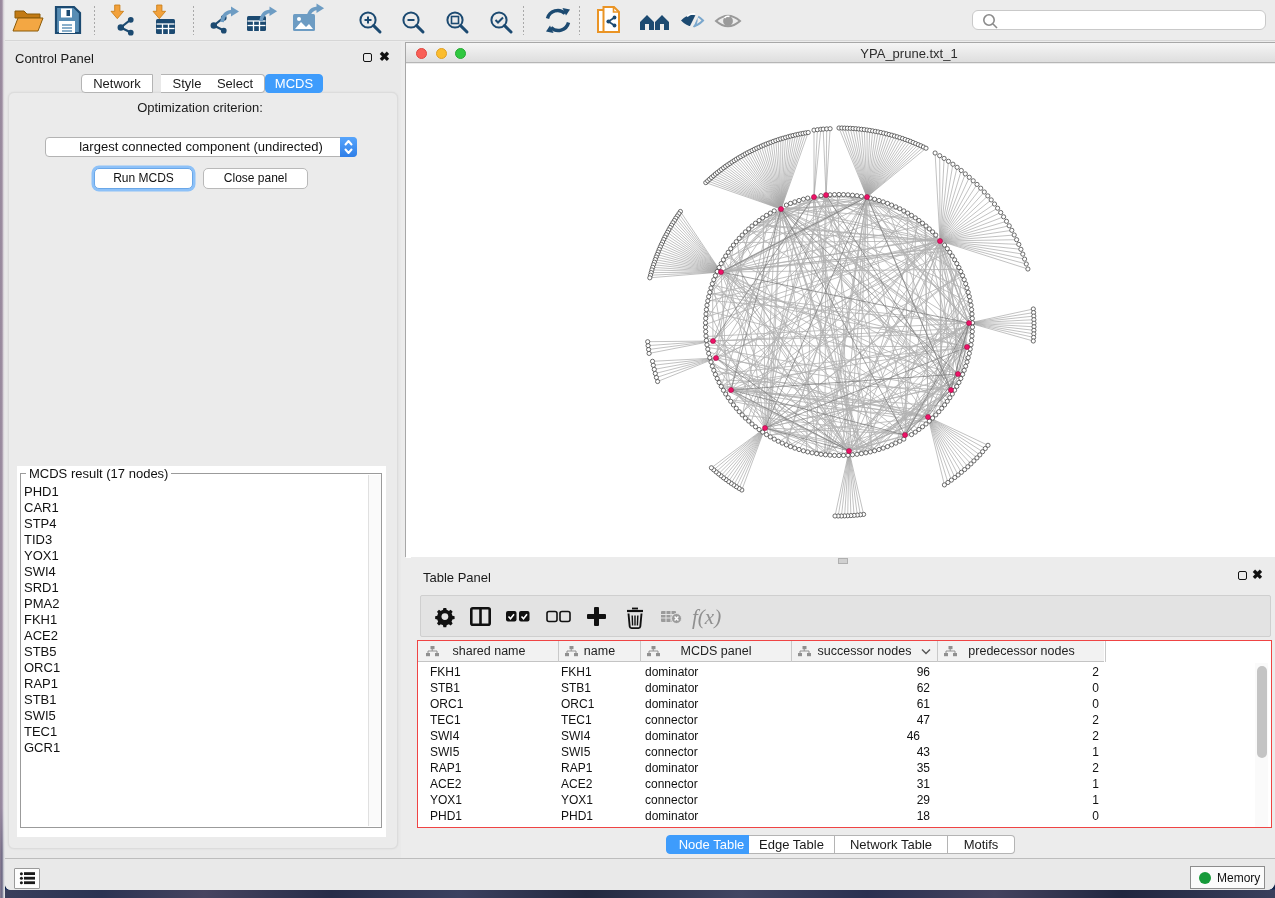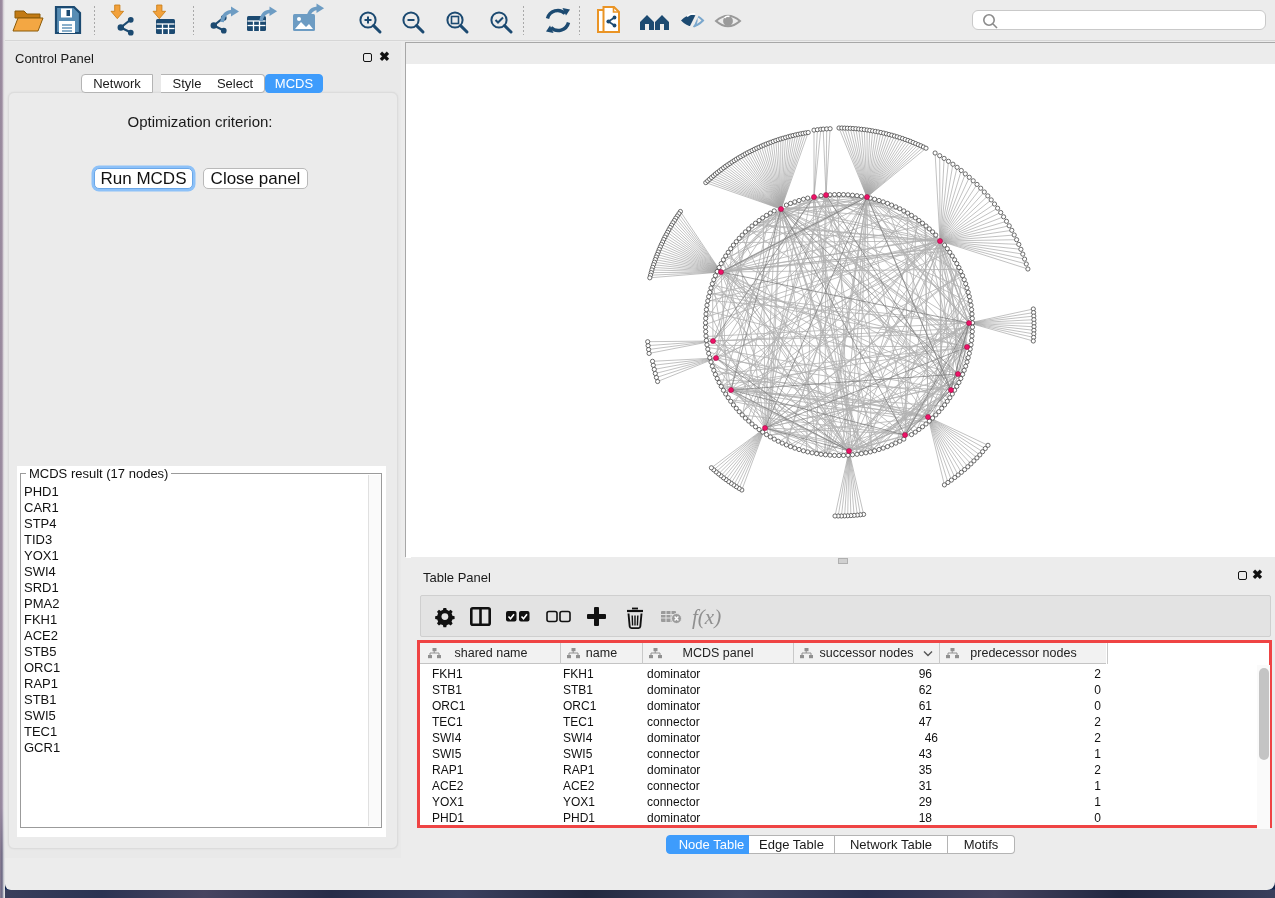--- a/index.html
+++ b/index.html
@@ -26,47 +26,47 @@
 #cp { position:absolute; left:0; top:42px; width:396px; height:816px; background:#e9e9e9; }
 #cp-title { position:absolute; left:10px; top:9px; font-size:13px; color:#1a1a1a; }
 .pfloat { position:absolute; top:11px; width:9px; height:9px; border:1.5px solid #111; border-radius:2px; }
 .pclose { position:absolute; top:7px; font-size:13px; font-weight:bold; color:#111; }
 #cp-tabs { position:absolute; left:76px; top:32px; height:19px; }
 .tab { position:absolute; top:0; height:19px; background:#fff; border:1px solid #b4b4b4; font-size:13px;
   color:#1a1a1a; text-align:center; line-height:17px; }
 .tab.sel { background:#3e9cfc; color:#fff; border-color:#3e9cfc; border-radius:4px; }
 #cp-panel { position:absolute; left:3px; top:50px; width:390px; height:757px; background:#ebebeb;
   border:1px solid #dcdcdc; border-radius:6px; box-shadow:0 0 2px rgba(0,0,0,0.08); }
-#opt-label { position:absolute; left:0; top:71px; width:390px; text-align:center; font-size:15px; color:#1a1a1a; }
+#opt-label { position:absolute; left:0; top:58px; width:390px; text-align:center; font-size:13px; color:#1a1a1a; }
 #combo { position:absolute; left:40px; top:95px; width:312px; height:20px; background:#fff;
   border:1px solid #b3b3b3; border-radius:4px; font-size:13px; color:#111; text-align:center; line-height:18px; }
 #combo-btn { position:absolute; right:-1px; top:-1px; width:17px; height:20px; border-radius:0 4px 4px 0;
   background:linear-gradient(#57a5fc,#2e7ee8); }
 .btn { position:absolute; top:126px; height:21px; background:#fff; border:1px solid #b9b9b9; border-radius:5px;
-  font-size:17px; color:#111; text-align:center; line-height:19px; }
+  font-size:12px; color:#111; text-align:center; line-height:19px; }
 #run-btn { left:89px; width:99px; box-shadow:0 0 0 2.5px #8dc1f8; border-color:#6aa7e8; }
 #close-btn { left:198px; width:105px; }
 #mcds-box { position:absolute; left:12px; top:424px; width:369px; height:371px; background:#fff; }
 #mcds-border { position:absolute; left:3px; top:7px; width:362px; height:355px; border:1px solid #9b9b9b; }
 #mcds-legend { position:absolute; left:9px; top:0px; background:#fff; padding:0 3px; font-size:13px; color:#111; }
 #mcds-list { position:absolute; left:7px; top:18px; font-size:13px; color:#111; line-height:16px; }
 #mcds-scroll { position:absolute; right:5px; top:9px; width:13px; height:351px; background:#fafafa; border-left:1px solid #e0e0e0; }
 #netwin { position:absolute; left:400px; top:42px; width:870px; height:515px; border-left:1px solid #a7a7a7; border-top:1px solid #a7a7a7; }
 #nettitle { position:absolute; left:0; top:0; width:870px; height:20px;
   background:linear-gradient(#f5f5f5,#dedede); border-bottom:1px solid #b6b6b6; }
 .tl { position:absolute; top:4.5px; width:11px; height:11px; border-radius:50%; }
 #nettitle span { position:absolute; left:0; top:3px; width:1006px; text-align:center; font-size:13px; color:#2d2d2d; }
 #netcanvas { position:absolute; left:0; top:21px; width:870px; height:494px; background:#fff; }
 
 #hsplit { position:absolute; left:406px; top:557px; width:869px; height:8px; background:#ececec; }
 #tp { position:absolute; left:406px; top:565px; width:869px; height:293px; background:#ececec; }
 #tp-title { position:absolute; left:12px; top:5px; font-size:13px; color:#1a1a1a; }
 #tp-toolbar { position:absolute; left:9px; top:30px; width:851px; height:42px; background:#e3e3e3;
   border:1px solid #cfcfcf; border-radius:2px; }
-#tp-table { position:absolute; left:6px; top:75px; width:855px; height:188px; background:#fff; border:3px solid #ef4444; }
+#tp-table { position:absolute; left:6px; top:75px; width:855px; height:188px; background:#fff; border:1px solid #ef4444; }
 #tp-header { position:absolute; left:0; top:0; height:21px; width:686px; background:#f2f2f2; border-bottom:1px solid #c4c4c4; }
 .hcell { position:absolute; top:0; height:21px; border-right:1px solid #c9c9c9; font-size:12.5px; color:#222; }
 .hcell .lbl { position:absolute; left:0; right:0; top:3px; text-align:center; }
 .sorticon { position:absolute; top:5px; width:13px; height:11px; }
 .trow { position:absolute; left:0; width:858px; height:16px; font-size:12px; color:#111; }
 .trow span { position:absolute; top:1px; }
 #tp-scroll { position:absolute; left:837px; top:22px; width:13px; height:164px; background:#fafafa; }
 #tp-thumb { position:absolute; left:1.5px; top:3px; width:10px; height:92px; background:#c4c4c4; border-radius:5px; }
 #tp-tabs { position:absolute; left:247px; top:270px; height:19px; }
 .btab { position:absolute; top:0; height:19px; background:#fff; border:1px solid #b4b4b4; font-size:13px;
@@ -245,31 +245,45 @@
     <div class="pfloat" style="left:358px"></div>
     <div class="pclose" style="left:374px">✖</div>
     <div id="cp-panel"></div>
     <div id="cp-tabs">
       <div class="tab" style="left:0;width:72px;border-radius:4px 0 0 4px;">Network</div>
       <div class="tab" style="left:80px;width:53px;border-left:none;">Style</div>
       <div class="tab" style="left:125px;width:59px;border-left:none;border-radius:0 4px 4px 0;">Select</div>
       <div class="tab sel" style="left:184px;width:58px;">MCDS</div>
     </div>
     <div id="opt-label">Optimization criterion:</div>
+    <div id="combo">largest connected component (undirected)
+      <div id="combo-btn">
+          <svg width="17" height="20" style="position:absolute;left:0;top:0" fill="none" stroke="#fff" stroke-width="2" stroke-linecap="round" stroke-linejoin="round">
+            <path d="M5.5 7.5 l3 -3.5 3 3.5"></path>
+            <path d="M5.5 12.5 l3 3.5 3 -3.5"></path>
+          </svg>
+        </div>
+    </div>
     <div class="btn" id="run-btn">Run MCDS</div>
     <div class="btn" id="close-btn">Close panel</div>
     <div id="mcds-box">
       <div id="mcds-border"></div>
       <div id="mcds-legend">MCDS result (17 nodes)</div>
       <div id="mcds-scroll"></div>
       <div id="mcds-list">PHD1<br>CAR1<br>STP4<br>TID3<br>YOX1<br>SWI4<br>SRD1<br>PMA2<br>FKH1<br>ACE2<br>STB5<br>ORC1<br>RAP1<br>STB1<br>SWI5<br>TEC1<br>GCR1</div>
     </div>
   </div>
 
   <div id="netwin">
+    <div id="nettitle">
+      <div class="tl" style="left:9.5px;background:#f95f57;border:0.5px solid #e04740;"></div>
+      <div class="tl" style="left:29.5px;background:#fbbd2e;border:0.5px solid #e0a023;"></div>
+      <div class="tl" style="left:48.5px;background:#2fc840;border:0.5px solid #27a834;"></div>
+      <span>YPA_prune.txt_1</span>
+    </div>
     <div id="netcanvas">
         <div style="position:absolute;left:1px;top:0">
           <svg width="869" height="494" viewBox="0 0 869 494" xmlns="http://www.w3.org/2000/svg" style="position:absolute;left:0;top:0">
             <g stroke="#9e9e9e" stroke-width="0.7" opacity="0.9">
               <line x1="374.0" y1="145.0" x2="298.8" y2="118.6"></line>
               <line x1="374.0" y1="145.0" x2="300.7" y2="116.9"></line>
               <line x1="374.0" y1="145.0" x2="302.6" y2="115.2"></line>
               <line x1="374.0" y1="145.0" x2="304.5" y2="113.5"></line>
               <line x1="374.0" y1="145.0" x2="306.5" y2="111.8"></line>
               <line x1="374.0" y1="145.0" x2="308.4" y2="110.1"></line>
@@ -1317,21 +1331,21 @@
 <span style="left:12px">TEC1</span>
           <span style="left:143px">TEC1</span>
           <span style="left:227px">connector</span>
 <span style="right:346px">47</span>
           <span style="right:177px">2</span>
         </div>
         <div class="trow" style="top:87px">
 <span style="left:12px">SWI4</span>
           <span style="left:143px">SWI4</span>
           <span style="left:227px">dominator</span>
-<span style="right:340px">46</span>
+<span style="right:356px">46</span>
           <span style="right:177px">2</span>
         </div>
         <div class="trow" style="top:103px">
 <span style="left:12px">SWI5</span>
           <span style="left:143px">SWI5</span>
           <span style="left:227px">connector</span>
 <span style="right:346px">43</span>
           <span style="right:177px">1</span>
         </div>
         <div class="trow" style="top:119px">
@@ -1367,14 +1381,32 @@
         </div>
     </div>
     <div id="tp-tabs">
       <div class="btab sel" style="left:0;width:91px;border-radius:4px 0 0 4px;margin-left:8px;">Node Table</div>
       <div class="btab" style="left:91px;width:86px;border-left:none;">Edge Table</div>
       <div class="btab" style="left:177px;width:113px;border-left:none;">Network Table</div>
       <div class="btab" style="left:290px;width:67px;border-left:none;border-radius:0 4px 4px 0;">Motifs</div>
     </div>
   </div>
 
+  <div id="status">
+    <div id="st-btn">
+        <svg width="24" height="19" style="position:absolute;left:1px;top:0px">
+          <g fill="#1a1a1a">
+            <circle cx="5.4" cy="4.7" r="1.5"></circle>
+            <circle cx="5.4" cy="9.2" r="1.5"></circle>
+            <circle cx="5.4" cy="13.7" r="1.5"></circle>
+            <rect x="8" y="3.2" width="11" height="2.8"></rect>
+            <rect x="8" y="7.8" width="11" height="2.8"></rect>
+            <rect x="8" y="12.3" width="11" height="2.8"></rect>
+          </g>
+        </svg>
+      </div>
+    <div id="mem-btn">
+        <i></i>
+        <b>Memory</b>
+      </div>
+  </div>
 </div>
 <div id="desk-left"></div>
 
 </body></html>

